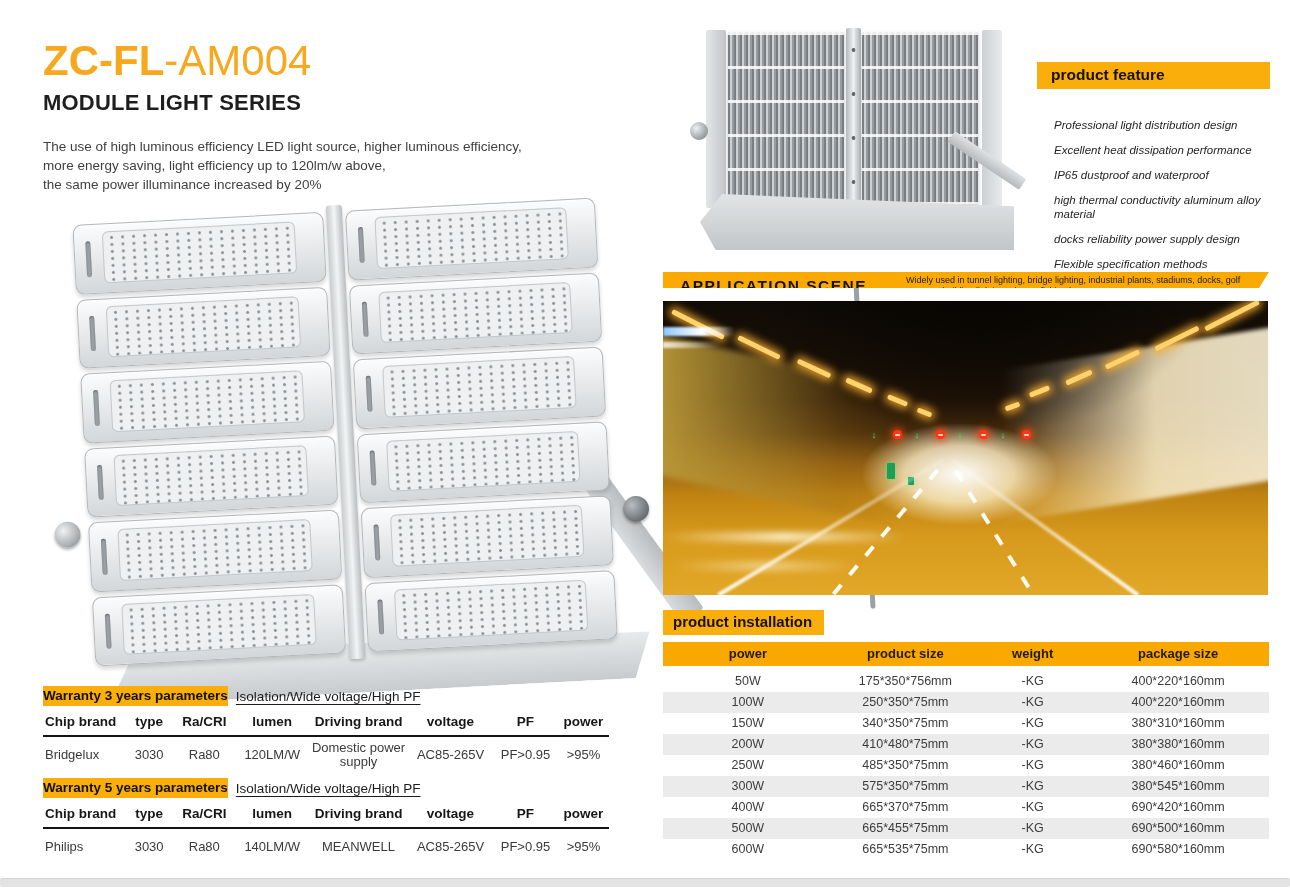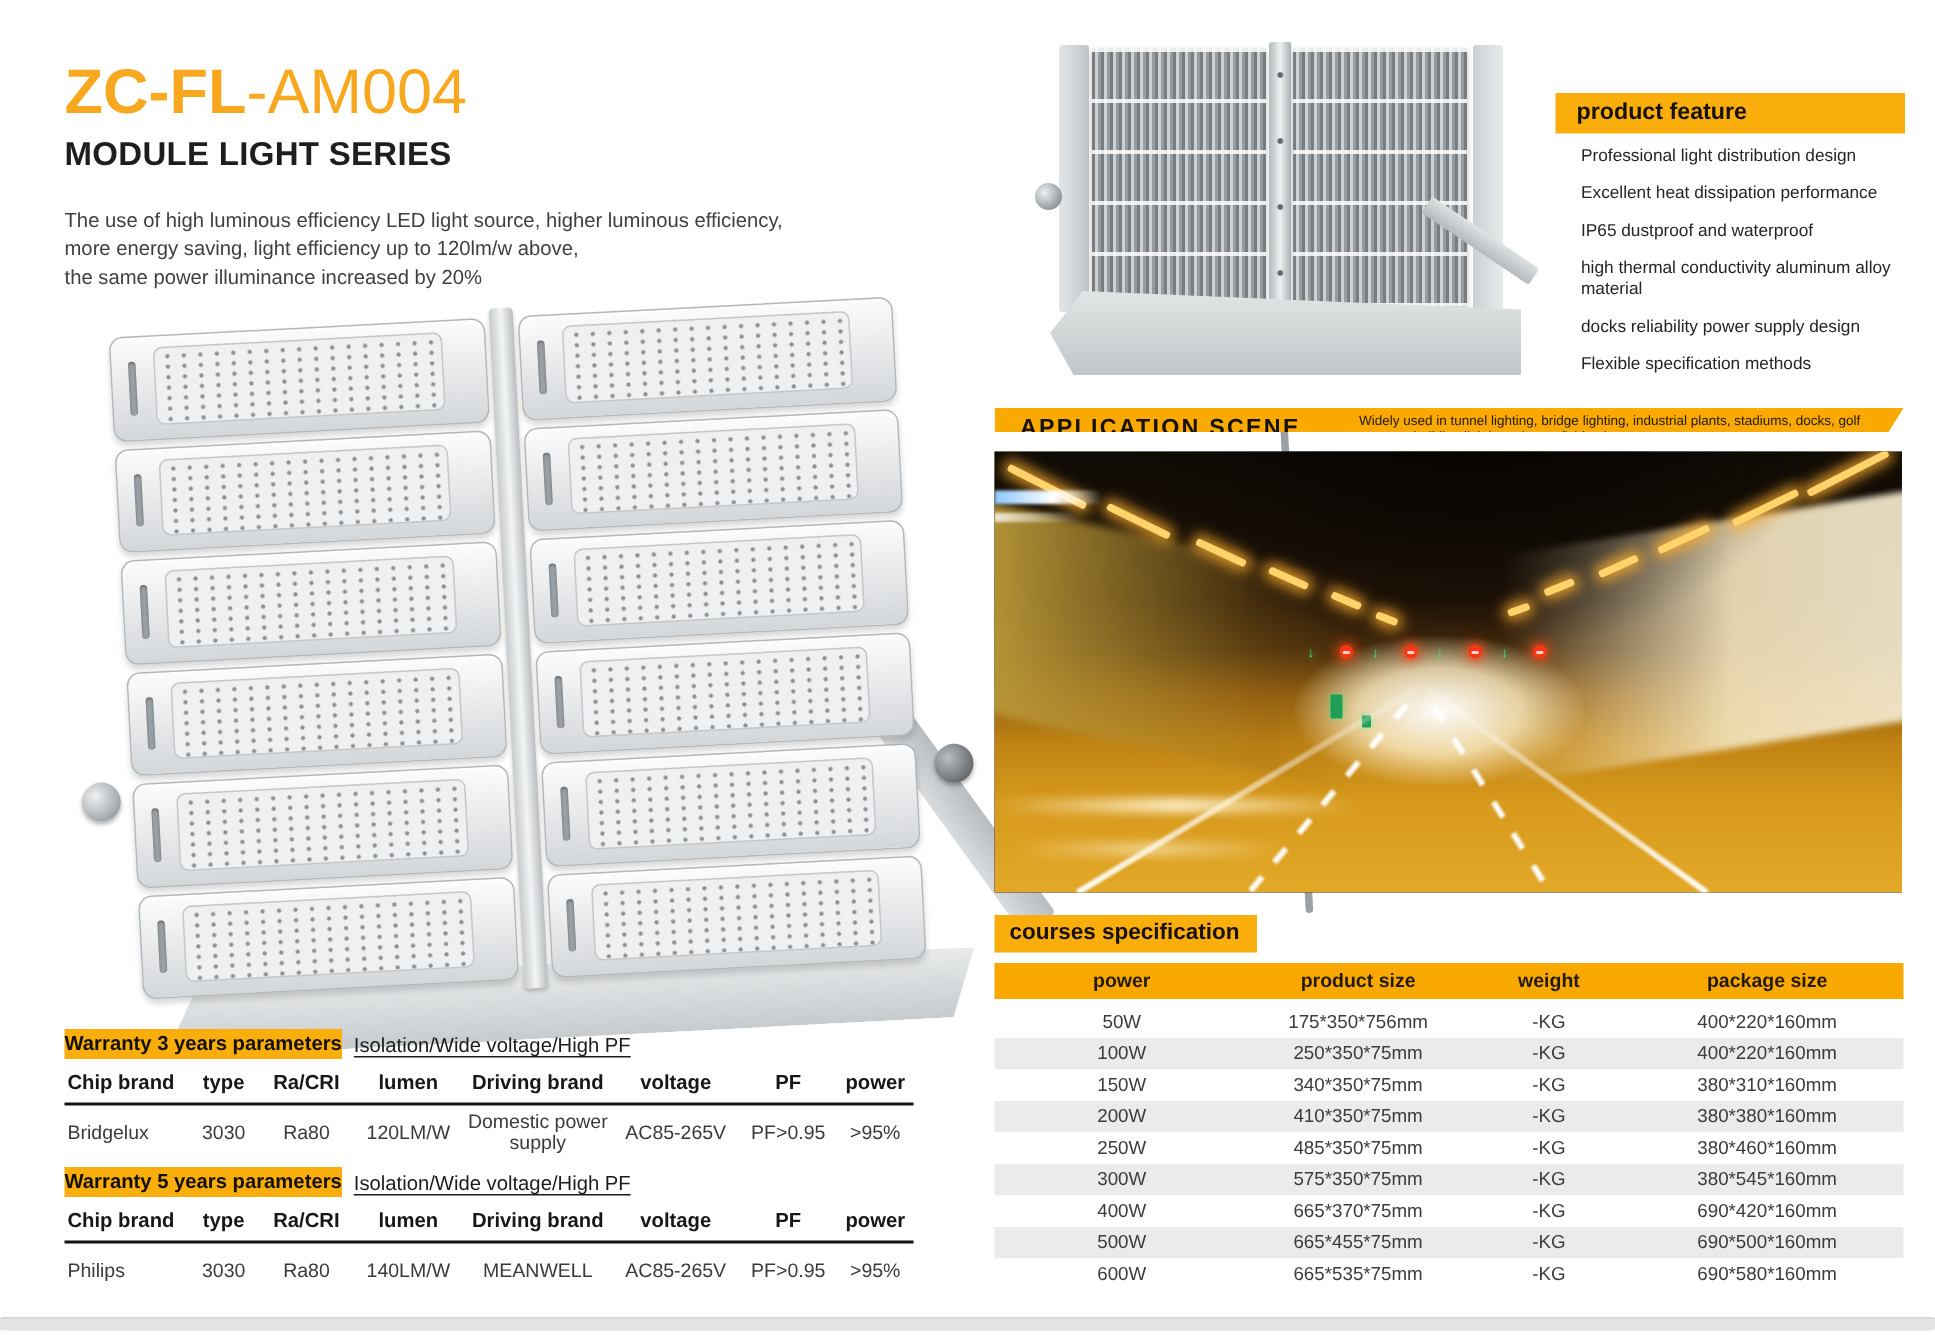--- a/index.html
+++ b/index.html
@@ -60,21 +60,21 @@
     background:linear-gradient(180deg,#e2e5e6,#c2c6c8); clip-path:polygon(0 50%,7% 0,100% 22%,100% 100%,5% 100%);
     box-shadow:0 3px 5px rgba(0,0,0,.2); }
   .bk-arm { position:absolute; right:-18px; top:128px; width:86px; height:13px;
     background:linear-gradient(180deg,#dfe2e3,#b6babd); transform:rotate(34deg); border-radius:2px; }
   .bk-knob { position:absolute; left:-8px; top:96px; width:18px; height:18px; border-radius:50%;
     background:radial-gradient(circle at 35% 35%,#eef0f1,#9aa0a4 65%,#73787c); }
 
   
   .feature-panel { position:absolute; left:1037px; top:62px; width:233px; }
   .feature-head { background:#F9AE0C; color:#181104; font-size:15.5px; font-weight:800; padding:4px 0 5px 14px; }
-  .feature-list { margin-top:8px; padding-left:17px; }
+  .feature-list { margin-top:29px; padding-left:17px;font-style:italic; }
   .feature-item { font-size:11.5px; color:#242424; line-height:14px; margin-bottom:11px; width:208px; }
 
   
   .app-banner { position:absolute; left:663px; top:272px; width:606px; height:16px; background:#F9A900;
     clip-path:polygon(0 0,100% 0,calc(100% - 10px) 100%,0 100%); }
   .app-title { position:absolute; left:17px; top:5px; font-size:15.5px; font-weight:800; letter-spacing:1.5px; color:#161106; }
   .app-desc { position:absolute; left:243px; top:3px; width:356px; font-size:9px; line-height:11px; color:#231a02; }
 
   
   .tunnel { position:absolute; left:663px; top:301px; width:605px; height:294px; overflow:hidden; background:#1a1208; }
@@ -242,21 +242,21 @@
     <div class="g-sign" style="left:40.5%; top:60%; width:6px; height:8px;"></div>
 
     <div class="lane lane-solid" style="left:46%; top:54%; height:262px; transform:rotate(59deg);"></div>
     <div class="lane lane-dash" style="left:46.5%; top:54%; height:177px; transform:rotate(40deg);"></div>
     <div class="lane lane-dash" style="left:47%; top:54%; height:160px; transform:rotate(-32deg);"></div>
     <div class="lane lane-solid" style="left:47.5%; top:54%; height:230px; transform:rotate(-54deg);"></div>
     <div class="road-blur" style="left:0; bottom:18%; width:40%;"></div>
     <div class="road-blur" style="left:2%; bottom:8%; width:30%; opacity:.6;"></div>
   </div>
 
-  <div class="spec-head">courses specification</div>
+  <div class="spec-head">product installation</div>
   <div class="spec-table">
     <div class="spec-grid spec-header-row">
         <div class="spec-cell">power</div>
         <div class="spec-cell">product size</div>
         <div class="spec-cell">weight</div>
         <div class="spec-cell">package size</div>
       </div>
     <div class="spec-body">
         <div class="spec-grid spec-row">
           <div class="spec-cell">50W</div>
@@ -271,21 +271,21 @@
           <div class="spec-cell">400*220*160mm</div>
         </div>
         <div class="spec-grid spec-row">
           <div class="spec-cell">150W</div>
           <div class="spec-cell">340*350*75mm</div>
           <div class="spec-cell">-KG</div>
           <div class="spec-cell">380*310*160mm</div>
         </div>
         <div class="spec-grid spec-row alt">
           <div class="spec-cell">200W</div>
-          <div class="spec-cell">410*350*75mm</div>
+          <div class="spec-cell">410*480*75mm</div>
           <div class="spec-cell">-KG</div>
           <div class="spec-cell">380*380*160mm</div>
         </div>
         <div class="spec-grid spec-row">
           <div class="spec-cell">250W</div>
           <div class="spec-cell">485*350*75mm</div>
           <div class="spec-cell">-KG</div>
           <div class="spec-cell">380*460*160mm</div>
         </div>
         <div class="spec-grid spec-row alt">

